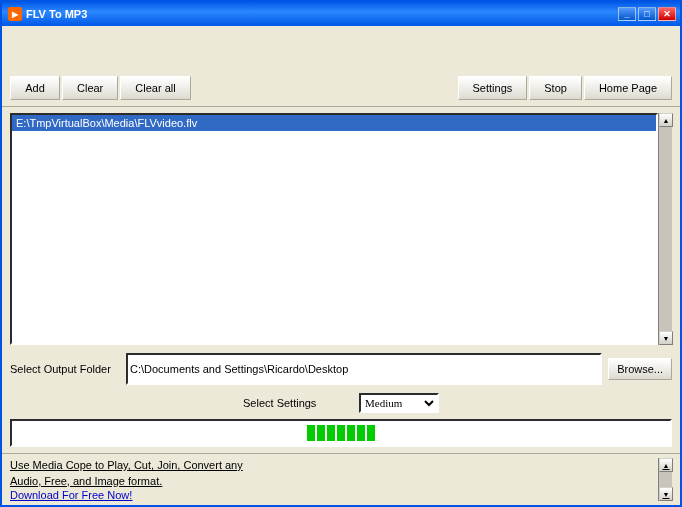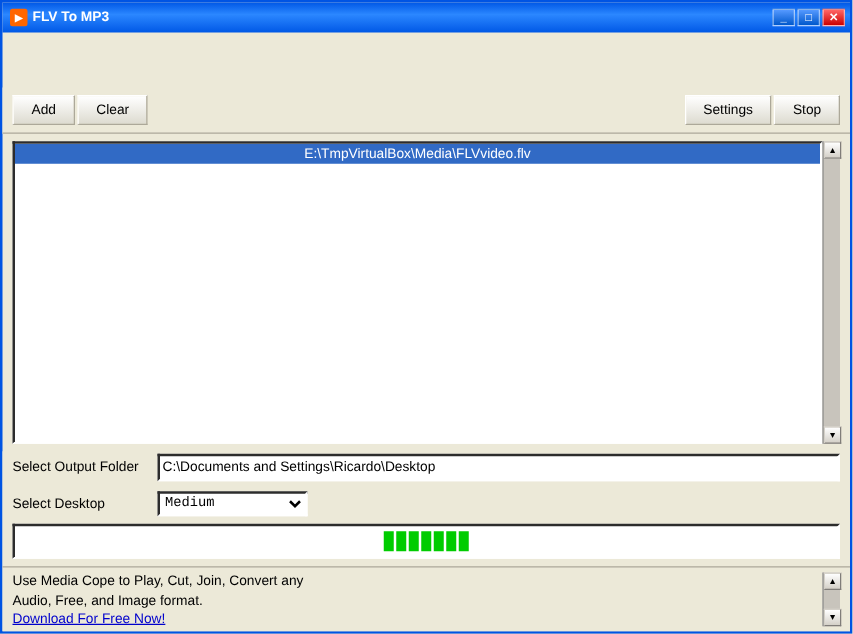--- a/index.html
+++ b/index.html
@@ -108,21 +108,20 @@
       flex: 1;
     }
 
     .main-content {
       flex: 1;
       padding: 6px 8px;
       display: flex;
       flex-direction: column;
       gap: 4px;
       overflow: hidden;
-      text-align: center;
     }
 
     .file-list {
       flex: 1;
       background: white;
       border: 2px inset #aca899;
       border-top-color: #808080;
       border-left-color: #808080;
       border-bottom-color: #ffffff;
       border-right-color: #ffffff;
@@ -144,32 +143,33 @@
       flex-direction: column;
       gap: 4px;
       flex-shrink: 0;
     }
 
     .form-row {
       display: flex;
       align-items: center;
       gap: 6px;
       padding: 2px 0;
+      justify-content: center;
     }
 
     .form-label {
       font-size: 11px;
       color: #000;
       white-space: nowrap;
       width: 110px;
     }
 
     .output-folder-input {
       flex: 1;
-      height: 22px;
+      height: 32px;
       border: 2px inset #aca899;
       border-top-color: #808080;
       border-left-color: #808080;
       border-bottom-color: #ffffff;
       border-right-color: #ffffff;
       background: white;
       font-size: 11px;
       font-family: Tahoma, Arial, sans-serif;
       padding: 0 2px;
     }
@@ -182,29 +182,29 @@
       border-top-color: #ffffff;
       border-left-color: #ffffff;
       font-family: Tahoma, Arial, sans-serif;
       font-size: 11px;
       cursor: pointer;
       white-space: nowrap;
     }
 
     .quality-select {
       height: 20px;
-      width: 120px;
+      width: 80px;
       border: 2px inset #aca899;
       border-top-color: #808080;
       border-left-color: #808080;
       border-bottom-color: #ffffff;
       border-right-color: #ffffff;
       background: white;
       font-size: 11px;
-      font-family: Liberation Mono, monospace;
+      font-family: Liberation Serif, serif;
     }
 
     .progress-bar-container {
       height: 28px;
       background: white;
       border: 2px inset #aca899;
       border-top-color: #808080;
       border-left-color: #808080;
       border-bottom-color: #ffffff;
       border-right-color: #ffffff;
@@ -229,20 +229,21 @@
     }
 
     .status-bar-area {
       border-top: 1px solid #aca899;
       background: #ece9d8;
       padding: 4px 8px;
       display: flex;
       flex-direction: column;
       gap: 2px;
       flex-shrink: 0;
+      text-decoration: underline;
     }
 
     .status-text {
       font-size: 11px;
       color: #000;
       line-height: 1.4;
     }
 
     .status-link {
       color: #0000cc;
@@ -305,23 +306,25 @@
     <div class="title-controls">
       <div class="title-btn">_</div>
       <div class="title-btn">□</div>
       <div class="title-btn close-btn">✕</div>
     </div>
   </div>
 
   <div class="toolbar">
     <button class="toolbar-btn">Add</button>
     <button class="toolbar-btn">Clear</button>
+    <button class="toolbar-btn">Clear all</button>
     <div class="toolbar-spacer"></div>
     <button class="toolbar-btn">Settings</button>
     <button class="toolbar-btn">Stop</button>
+    <button class="toolbar-btn">Home Page</button>
   </div>
 
   <div class="main-content">
 
     <div class="content-with-scrollbar">
       <div class="file-list">
         <div class="file-item">E:\TmpVirtualBox\Media\FLVvideo.flv</div>
       </div>
       <div class="side-scrollbar">
         <div class="scrollbar-arrow">▲</div>
@@ -329,24 +332,25 @@
         <div class="scrollbar-arrow">▼</div>
       </div>
     </div>
   </div>
 
   <div class="bottom-panel">
 
     <div class="form-row">
       <span class="form-label">Select Output Folder</span>
       <input type="text" class="output-folder-input" value="C:\Documents and Settings\Ricardo\Desktop" style="">
+      <button class="browse-btn">Browse...</button>
     </div>
 
     <div class="form-row">
-      <span class="form-label">Select Desktop</span>
+      <span class="form-label">Select Settings</span>
       <select class="quality-select">
         <option>Low</option>
         <option selected="">Medium</option>
         <option>High</option>
       </select>
     </div>
 
     <div class="progress-bar-container">
       <div class="progress-segments">
         <div class="progress-segment"></div>

